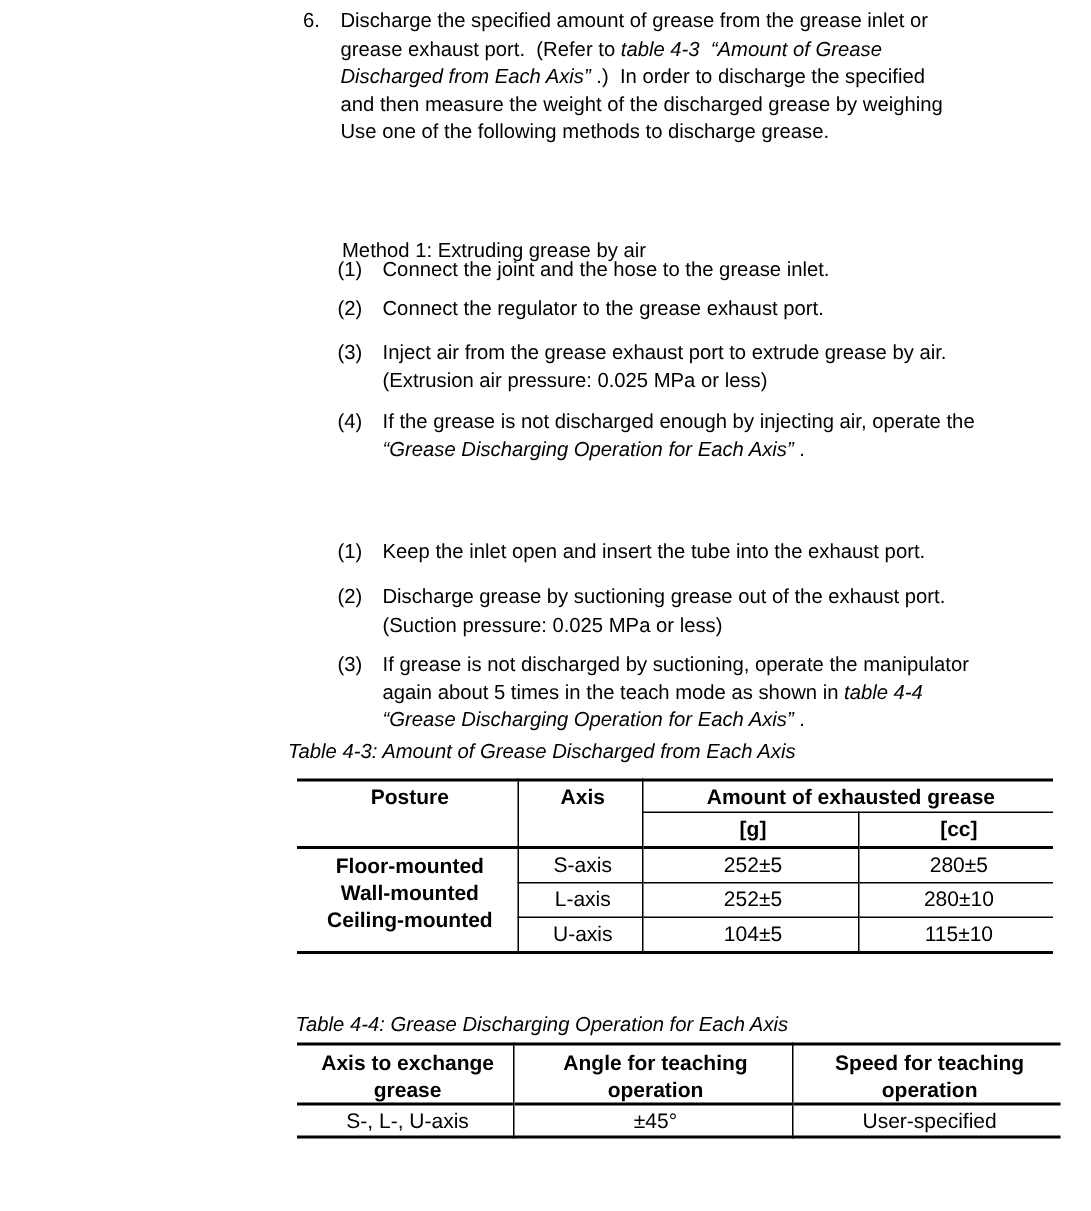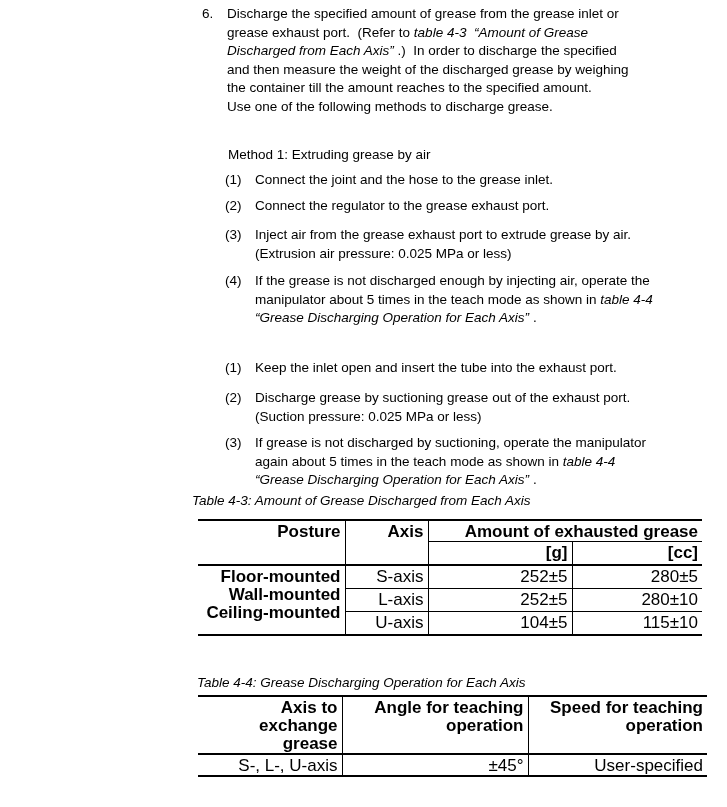--- a/index.html
+++ b/index.html
@@ -15,35 +15,35 @@
   }
   .tline { white-space: pre; line-height: 18.6px; }
   .it { font-style: italic; }
 
   
   .item6 { position: absolute; left: 202px; top: 5px; }
   .inum { position: absolute; left: 0; top: 0; line-height: 18.6px; }
   .ibody { margin-left: 25px; }
 
   
-  .mh { position: absolute; left: 228px; line-height: 18.6px; }
+  .mh { position: absolute; left: 228px; line-height: 18.6px; margin-top: 12px; }
 
   
   .step { position: absolute; left: 225px; }
   .snum { position: absolute; left: 0; top: 0; line-height: 18.6px; }
   .slines { margin-left: 30px; }
 
   
   .caption { position: absolute; font-style: italic; line-height: 18px; }
 
   
   table { border-collapse: collapse; table-layout: fixed; position: absolute; }
   th, td {
-    font-size: 17px;
-    text-align: right;
+    font-size: 14px;
+    text-align: center;
     vertical-align: top;
     padding: 2px 4px 0 8px;
     line-height: 17.5px;
     font-weight: normal;
     margin-top: 32px;
   }
   th { font-weight: bold; }
 
   .t43 { border-top: 2px solid #000; border-bottom: 2px solid #000; }
   .t43 .h1 th { height: 18px; }
@@ -68,21 +68,20 @@
 
 <div class="doc">
 
   <div class="item6">
     <span class="inum">6.</span>
     <div class="ibody">
         <div class="tline"><span>Discharge the specified amount of grease from the grease inlet or</span></div>
         <div class="tline"><span>grease exhaust port.  (Refer to </span><span class="it">table 4-3  “Amount of Grease</span></div>
         <div class="tline"><span class="it">Discharged from Each Axis”</span><span> .)  In order to discharge the specified</span></div>
         <div class="tline"><span>and then measure the weight of the discharged grease by weighing</span></div>
-        <div class="tline"><span>the container till the amount reaches to the specified amount.</span></div>
         <div class="tline"><span>Use one of the following methods to discharge grease.</span></div>
       </div>
   </div>
 
   <div class="mh" style="top:146px">Method 1: Extruding grease by air</div>
 
   <div class="step" style="top:171px">
     <span class="snum">(1)</span>
     <div class="slines">
         <div class="tline"><span>Connect the joint and the hose to the grease inlet.</span></div>
@@ -98,21 +97,20 @@
     <span class="snum">(3)</span>
     <div class="slines">
         <div class="tline"><span>Inject air from the grease exhaust port to extrude grease by air.</span></div>
         <div class="tline"><span>(Extrusion air pressure: 0.025 MPa or less)</span></div>
       </div>
   </div>
   <div class="step" style="top:272px">
     <span class="snum">(4)</span>
     <div class="slines">
         <div class="tline"><span>If the grease is not discharged enough by injecting air, operate the</span></div>
-        <div class="tline"><span>manipulator about 5 times in the teach mode as shown in </span><span class="it">table 4-4</span></div>
         <div class="tline"><span class="it">“Grease Discharging Operation for Each Axis”</span><span> .</span></div>
       </div>
   </div>
 
 
   <div class="step" style="top:359px">
     <span class="snum">(1)</span>
     <div class="slines">
         <div class="tline"><span>Keep the inlet open and insert the tube into the exhaust port.</span></div>
       </div>

